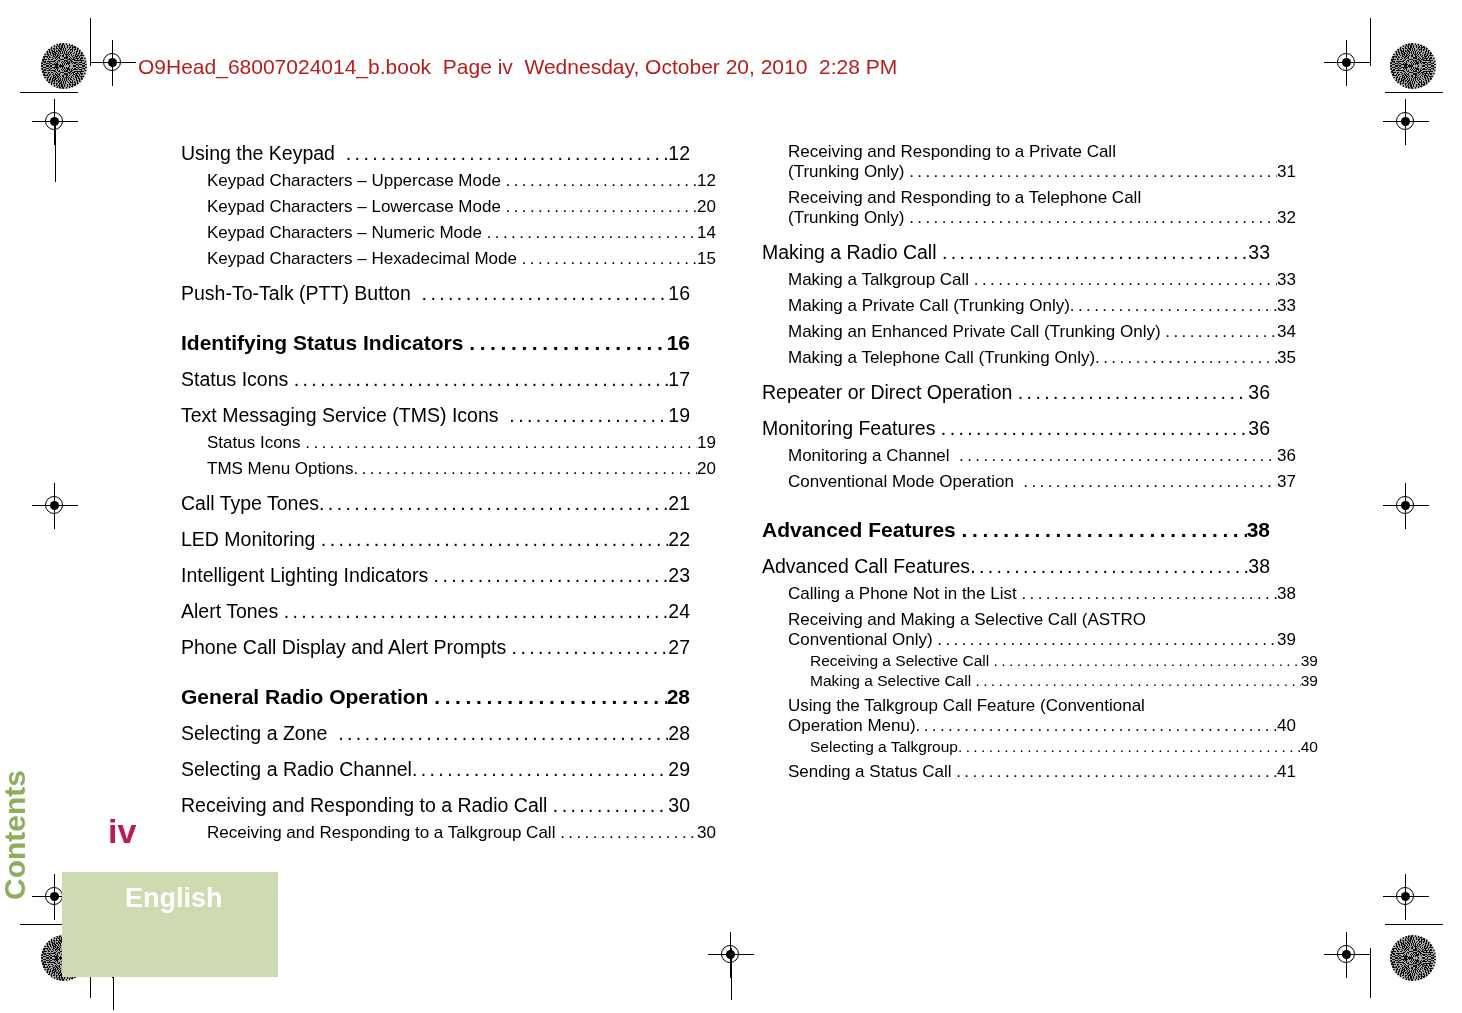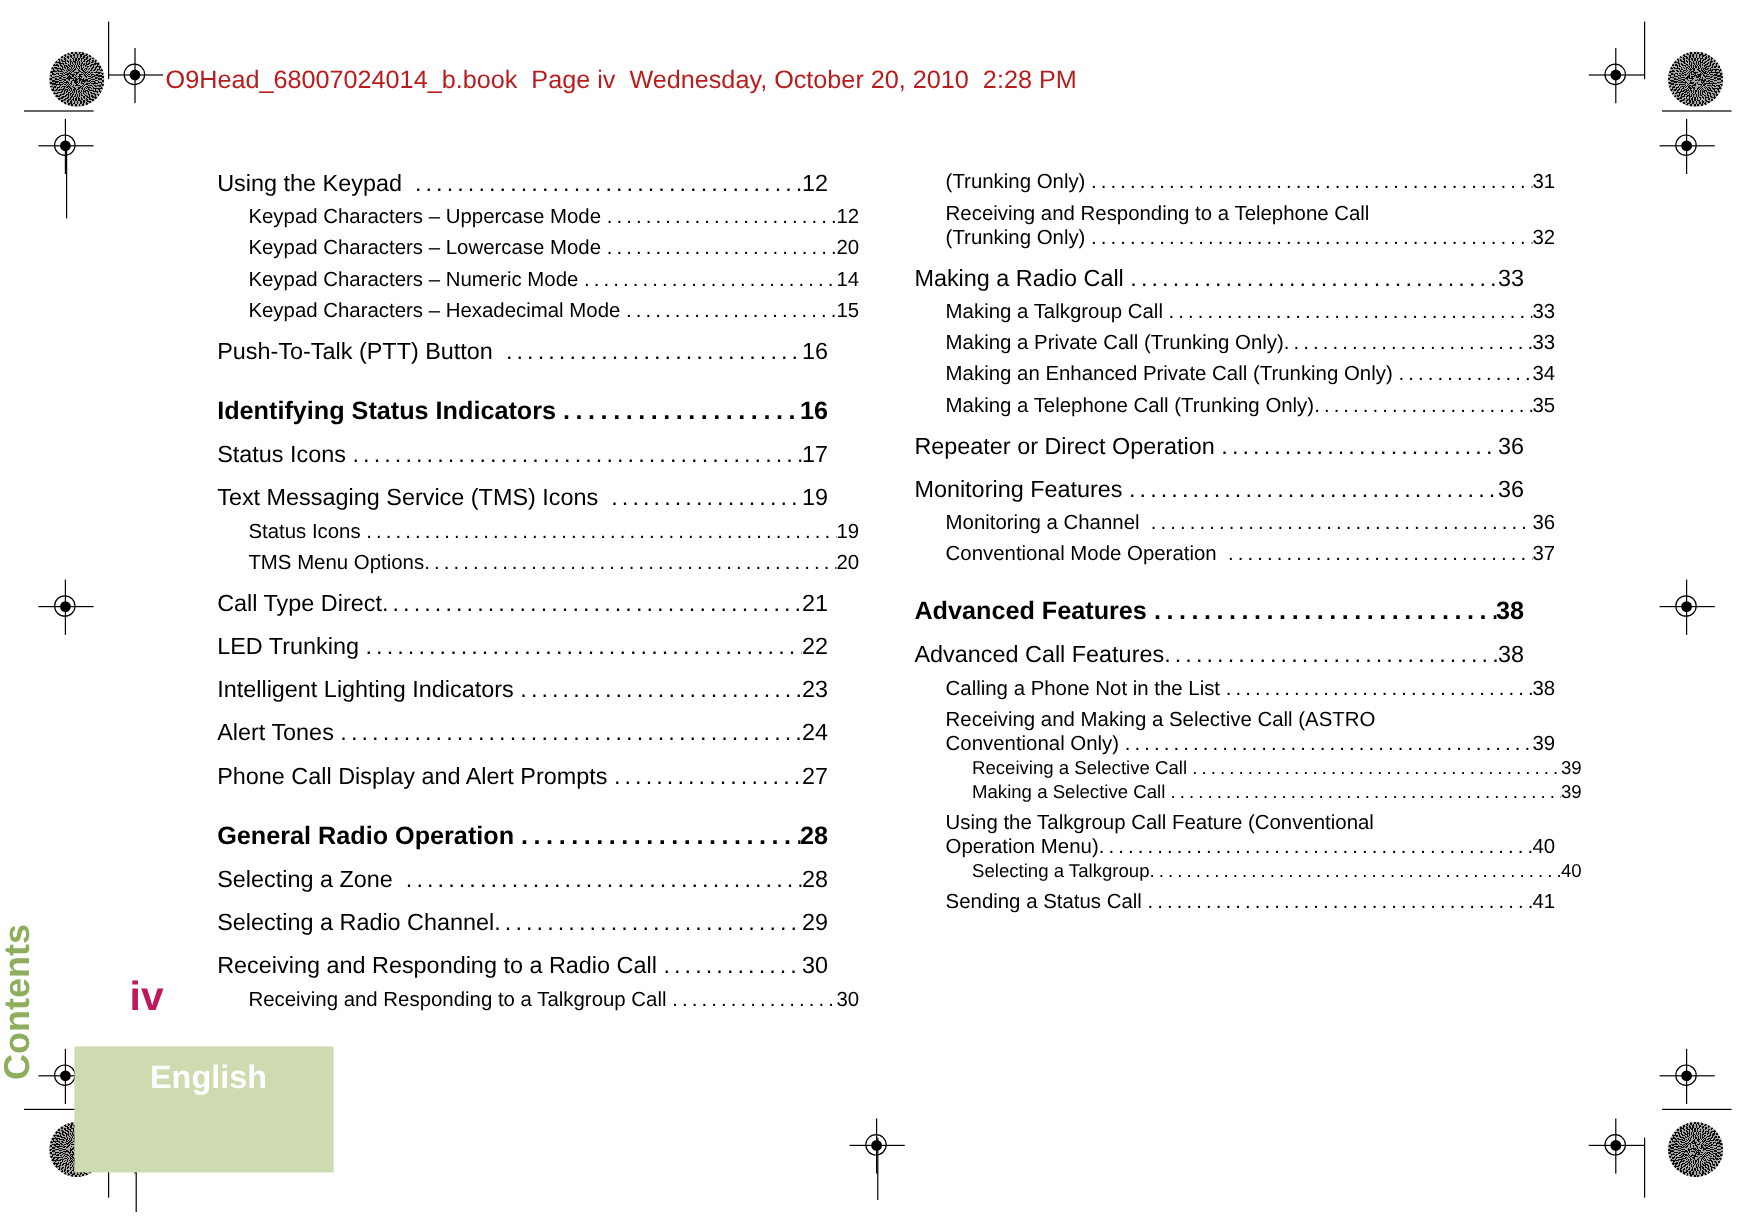--- a/index.html
+++ b/index.html
@@ -347,26 +347,26 @@
         <span class="label">Status Icons </span>
         <span class="leader">............................................................................................................................................</span>
         <span class="page">19</span>
       </div>
       <div class="entry lvl-2">
         <span class="label">TMS Menu Options</span>
         <span class="leader">............................................................................................................................................</span>
         <span class="page">20</span>
       </div>
       <div class="entry lvl-1">
-        <span class="label">Call Type Direct</span>
+        <span class="label">Call Type Tones</span>
         <span class="leader">............................................................................................................................................</span>
         <span class="page">21</span>
       </div>
       <div class="entry lvl-1">
-        <span class="label">LED Trunking </span>
+        <span class="label">LED Monitoring </span>
         <span class="leader">............................................................................................................................................</span>
         <span class="page">22</span>
       </div>
       <div class="entry lvl-1">
         <span class="label">Intelligent Lighting Indicators </span>
         <span class="leader">............................................................................................................................................</span>
         <span class="page">23</span>
       </div>
       <div class="entry lvl-1">
         <span class="label">Alert Tones </span>
@@ -399,20 +399,21 @@
         <span class="page">30</span>
       </div>
       <div class="entry lvl-2">
         <span class="label">Receiving and Responding to a Talkgroup Call </span>
         <span class="leader">............................................................................................................................................</span>
         <span class="page">30</span>
       </div>
     </div>
   <div class="col col-right" id="col-right">
       <div class="entry lvl-2 wrapped">
+        <span class="firstline">Receiving and Responding to a Private Call</span>
         <div class="secondrow">
           <span class="label">(Trunking Only) </span>
           <span class="leader">............................................................................................................................................</span>
           <span class="page">31</span>
         </div>
       </div>
       <div class="entry lvl-2 wrapped">
         <span class="firstline">Receiving and Responding to a Telephone Call</span>
         <div class="secondrow">
           <span class="label">(Trunking Only) </span>

